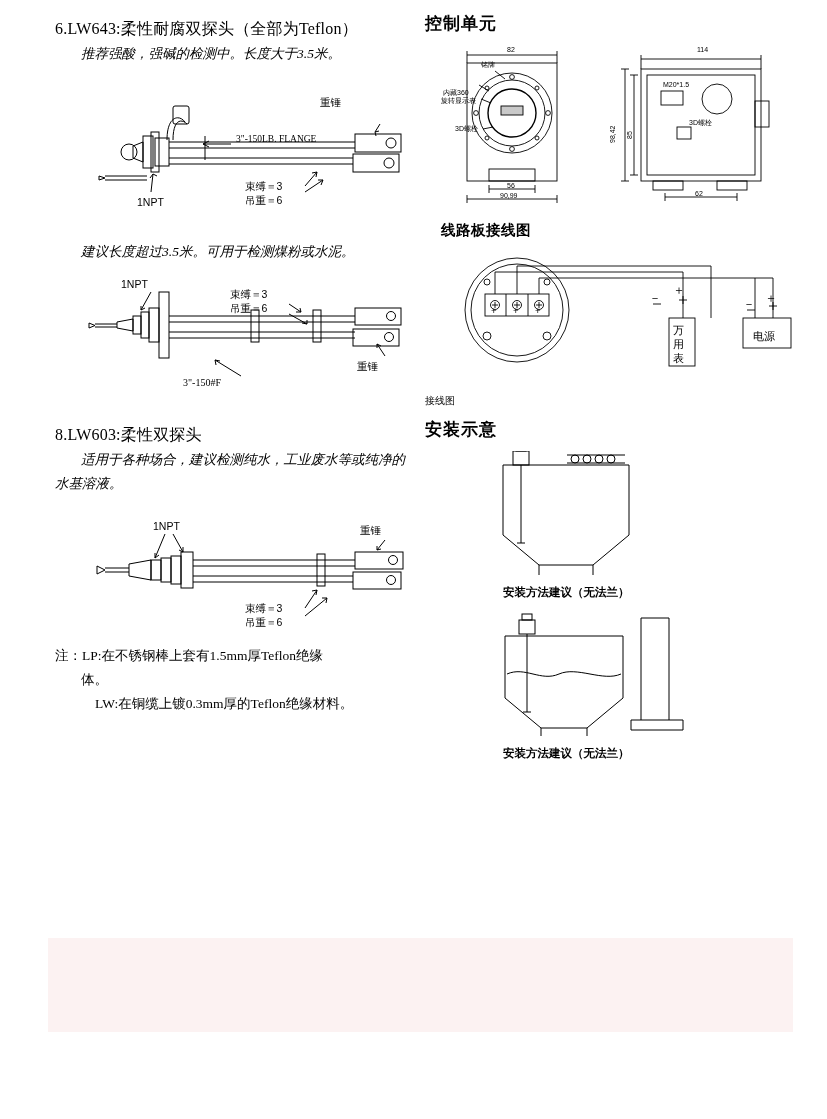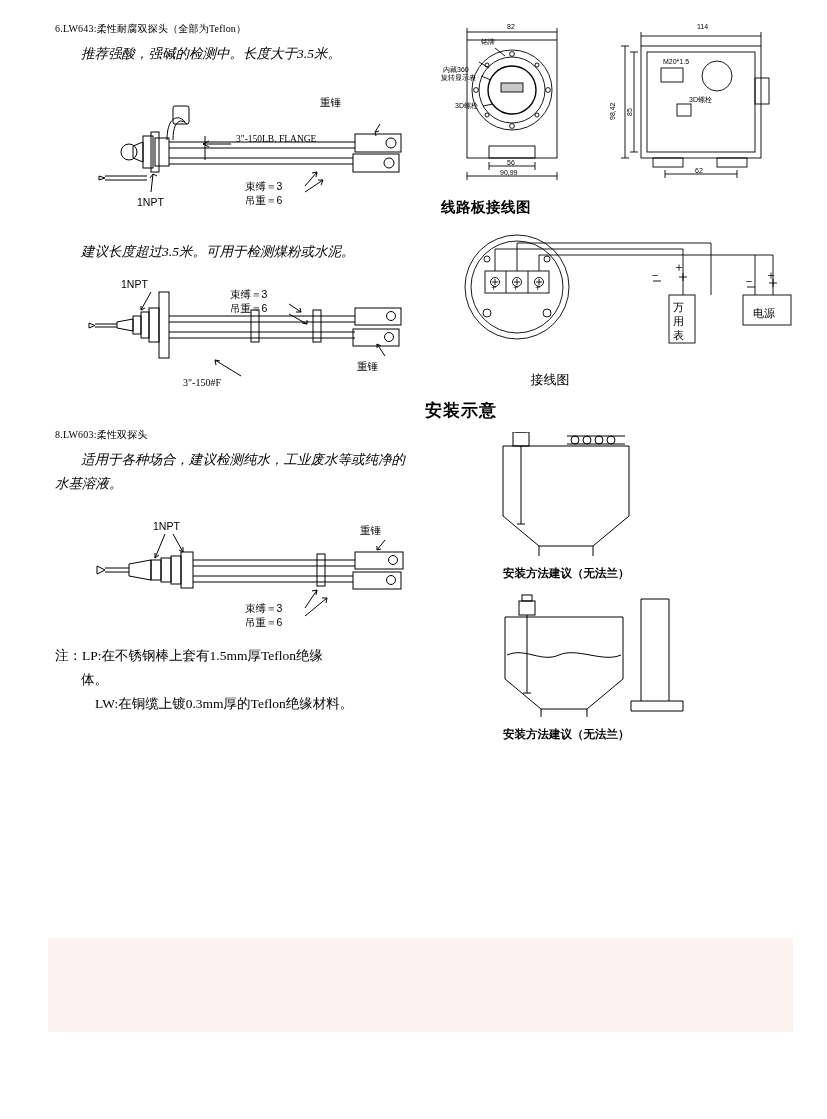--- a/index.html
+++ b/index.html
@@ -28,21 +28,21 @@
     width: 360px;
   }
   .col-right {
     position: absolute;
     left: 425px;
     top: 12px;
     width: 372px;
   }
   
   .item-title {
-    font-size: 10px;
+    font-size: 16px;
     line-height: 22px;
     letter-spacing: 0.2px;
   }
   .item-body {
     font-size: 13.5px;
     line-height: 24px;
     text-indent: 26px;
     margin-top: 2px;
     font-style: italic;
   }
@@ -56,22 +56,21 @@
     font-size: 17px;
     font-weight: bold;
     letter-spacing: 1px;
   }
   .h-sub {
     font-size: 14.5px;
     font-weight: bold;
     letter-spacing: 0.5px;
   }
   .cap {
-    font-size: 13px;
-    text-align: center;
+    font-size: 10px;
   }
   .cap-small {
     font-size: 11.5px;
     font-weight: bold;
   }
   
   .fig {
     position: relative;
   }
   .fig svg { display: block; }
@@ -259,20 +258,21 @@
 
     <div class="note" style="margin-top:6px;">
       <span>注：LP:在不锈钢棒上套有1.5mm厚Teflon绝缘</span>
       <span class="note-line2">体。</span>
       <span class="note-line3">LW:在铜缆上镀0.3mm厚的Teflon绝缘材料。</span>
     </div>
   </div>
 
   <div class="col-right">
 
+    <div class="h-main">控制单元</div>
 
 
     <div class="fig" style="margin-top:8px;">
       <svg width="372" height="162" viewBox="0 0 372 162">
         <g fill="none" stroke="#000" stroke-width="0.9">
 
           <rect x="42" y="20" width="90" height="118"></rect>
 
           <circle cx="87" cy="70" r="40"></circle>
           <circle cx="87" cy="70" r="33"></circle>

